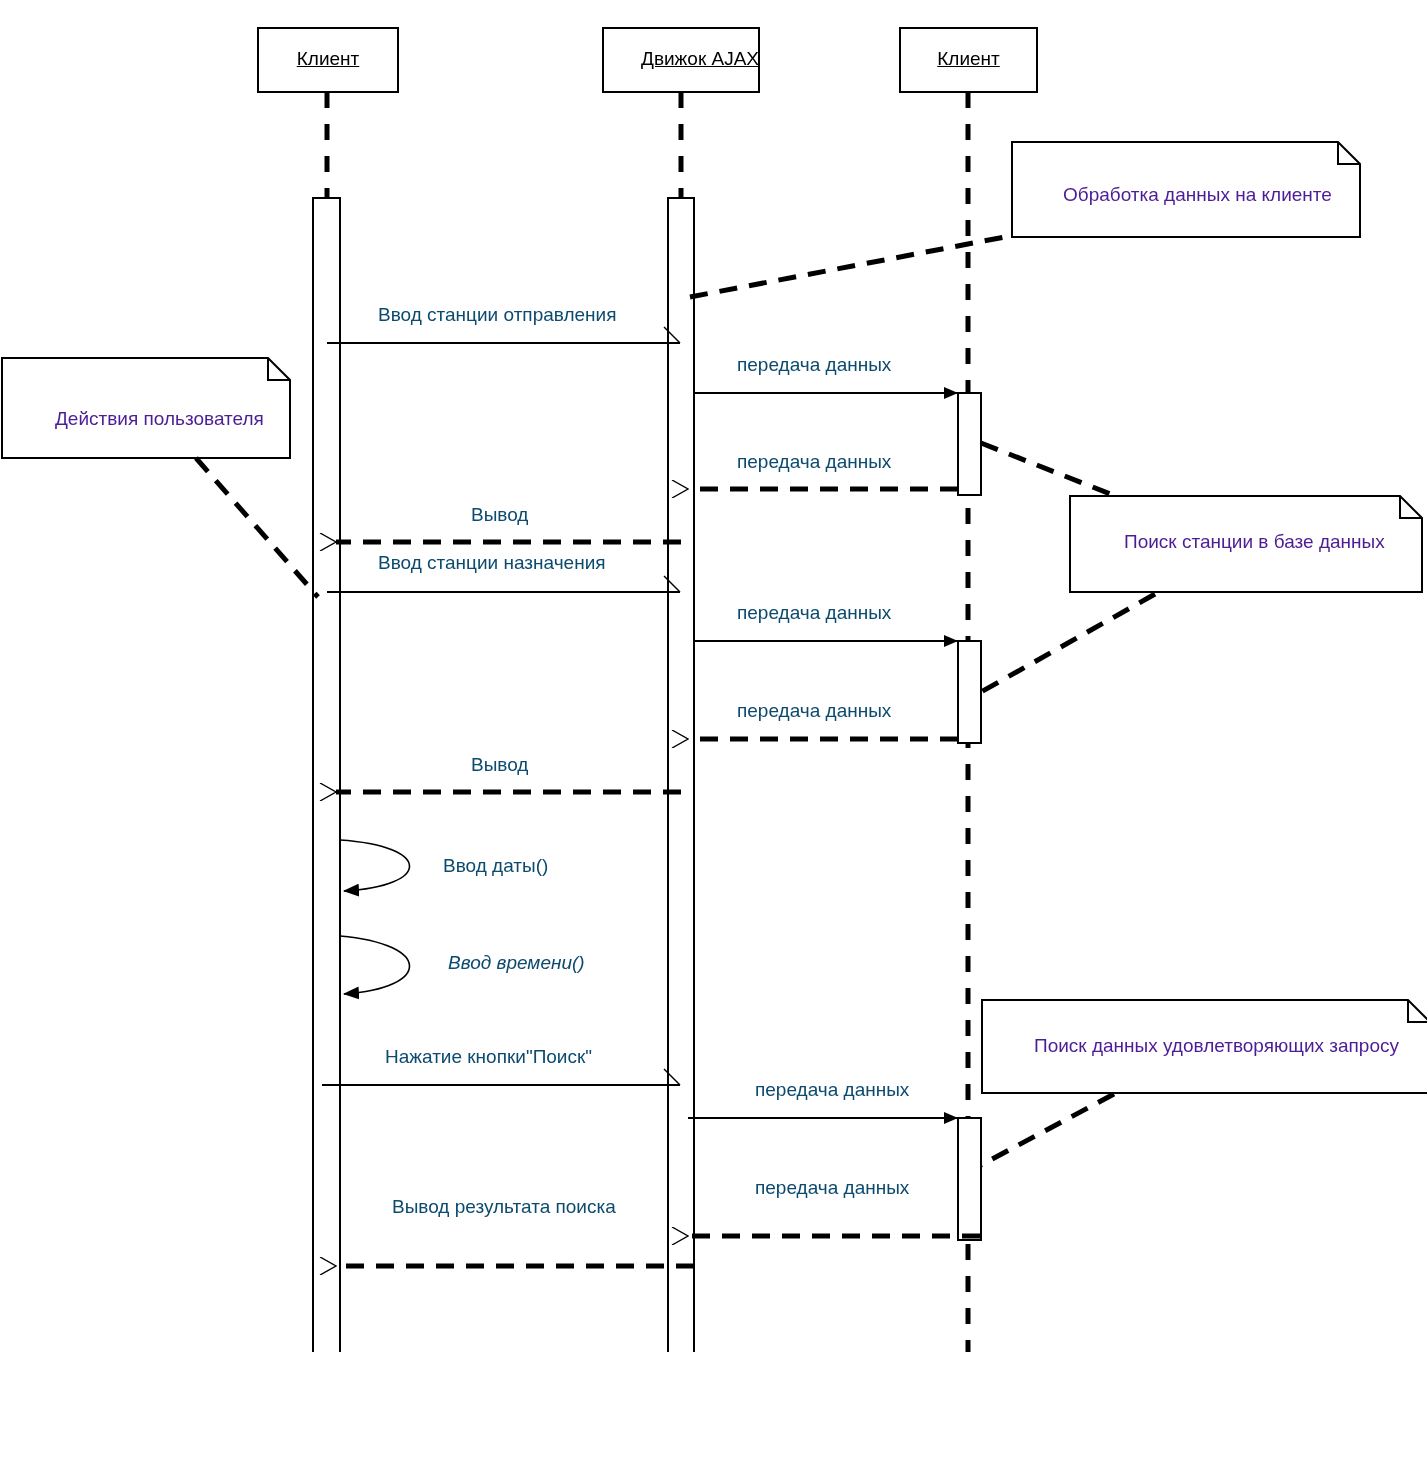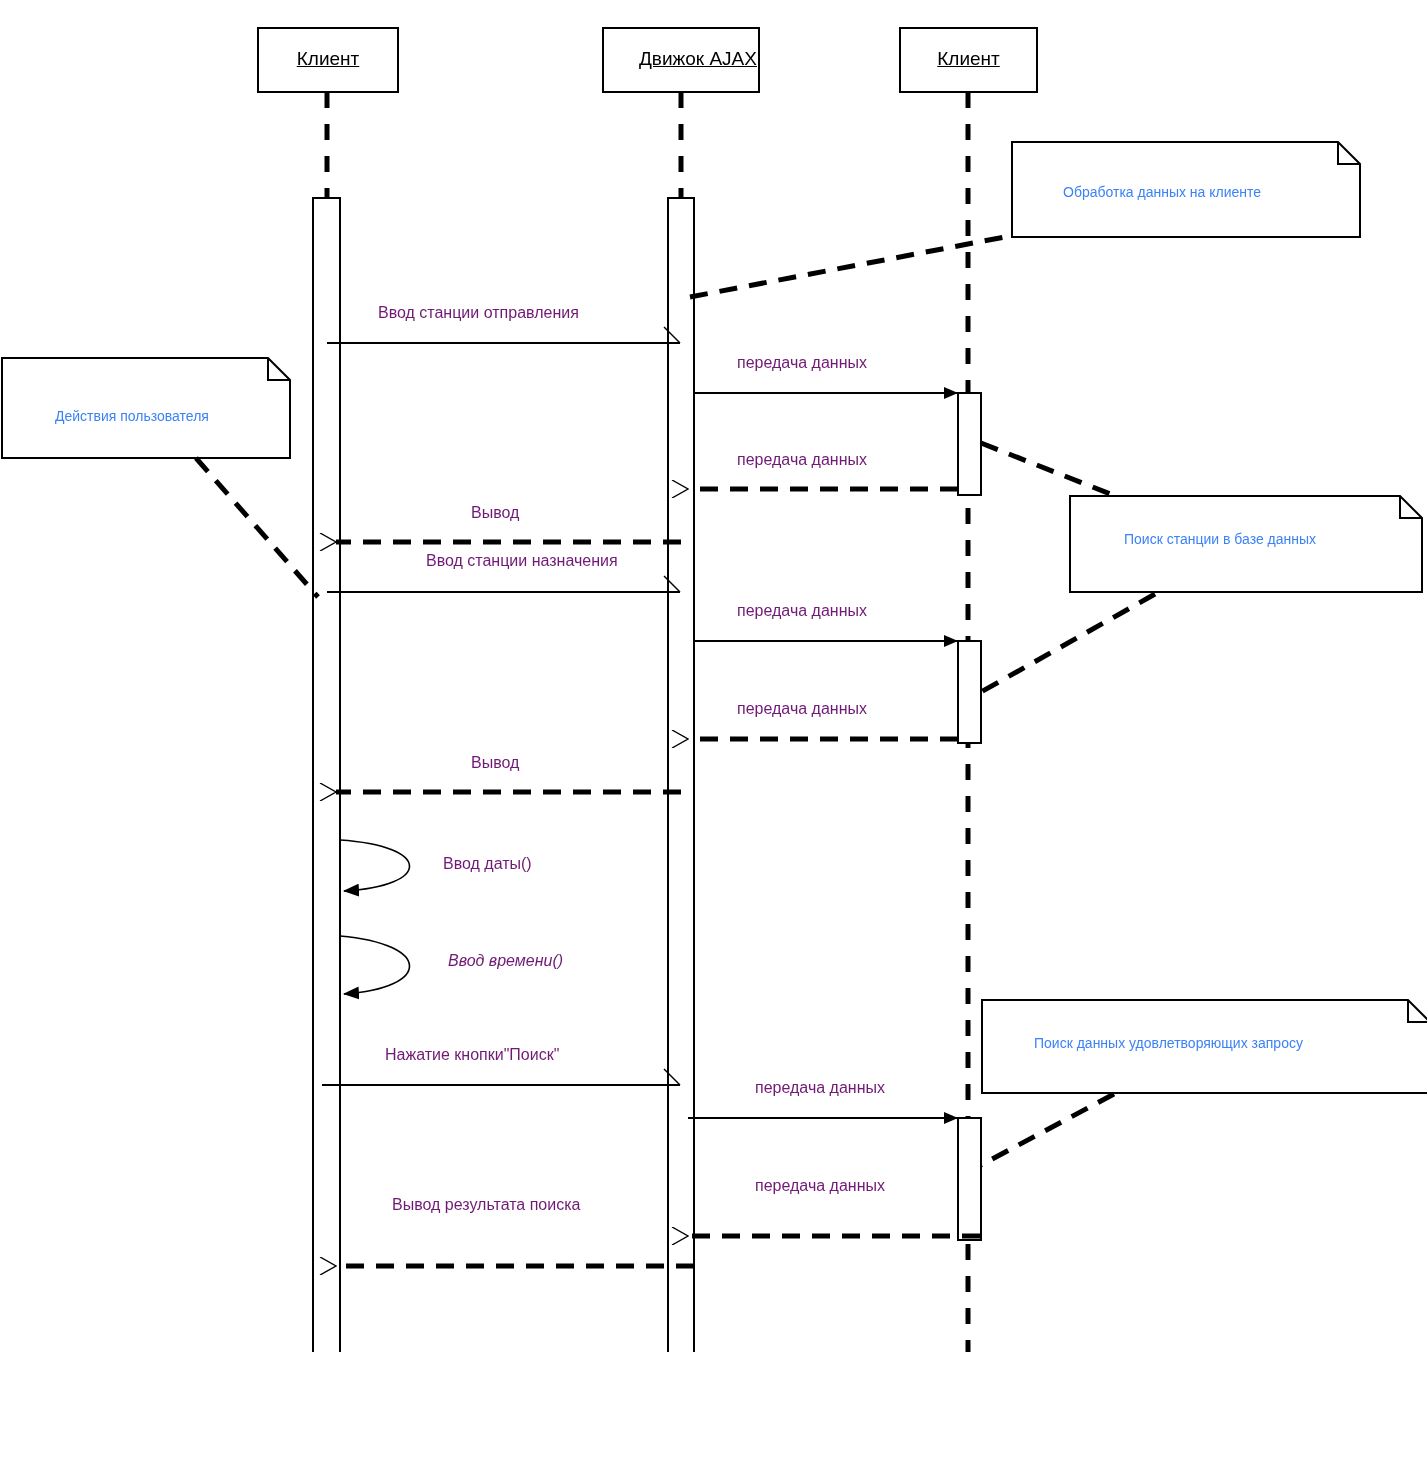--- a/index.html
+++ b/index.html
@@ -1,22 +1,22 @@
 <!DOCTYPE html>
 <html><head>
 <meta charset="utf-8">
 <style>
   html,body{margin:0;padding:0;background:#ffffff;}
   body{font-family:"Liberation Sans","DejaVu Sans",sans-serif;}
   #canvas{position:relative;width:1427px;height:1352px;background:#ffffff;overflow:hidden;}
   svg#diagram{position:absolute;left:0;top:0;width:1427px;height:1468px;}
-  .lbl{position:absolute;font-size:16px;color:#701a75;white-space:nowrap;line-height:1;}
+  .lbl{position:absolute;font-size:19px;color:#0c4a6e;white-space:nowrap;line-height:1;}
   .lifeline-title{position:absolute;font-size:19px;color:#000;white-space:nowrap;
      text-decoration:underline;}
-  .note-text{position:absolute;font-size:14px;color:#3b82f6;white-space:nowrap;}
+  .note-text{position:absolute;font-size:19px;color:#4c1d95;white-space:nowrap;}
 </style>
 </head>
 <body>
 
 <div id="canvas">
 
   <svg id="diagram" viewBox="0 0 1427 1468" xmlns="http://www.w3.org/2000/svg">
     <defs>
       <marker id="arrowFilled" markerWidth="14" markerHeight="12" refX="13" refY="6" orient="auto" markerUnits="userSpaceOnUse">
         <path d="M0,0 L14,6 L0,12 z" fill="#000"></path>
@@ -99,28 +99,28 @@
     <line x1="1155" y1="594" x2="981" y2="692" stroke="#000" stroke-width="5" stroke-dasharray="18 12"></line>
 
     <g>
       <path d="M982,1000 L1408,1000 L1430,1022 L1430,1093 L982,1093 Z" fill="#fff" stroke="#000" stroke-width="2"></path>
       <path d="M1408,1000 L1408,1022 L1430,1022" fill="none" stroke="#000" stroke-width="2"></path>
     </g>
     <line x1="1114" y1="1094" x2="981" y2="1165" stroke="#000" stroke-width="5" stroke-dasharray="18 12"></line>
   </svg>
 
   <div class="lifeline-title" style="left:258px;top:48px;width:140px;text-align:center;">Клиент</div>
-  <div class="lifeline-title" style="left:603px;top:48px;width:156px;text-align:left;padding-left:36px;">Движок AJAX</div>
+  <div class="lifeline-title" style="left:603px;top:48px;width:156px;text-align:right;">Движок AJAX</div>
   <div class="lifeline-title" style="left:900px;top:48px;width:137px;text-align:center;">Клиент</div>
 
   <div class="lbl" style="left:378px;top:305px;">Ввод станции отправления</div>
   <div class="lbl" style="left:737px;top:355px;">передача данных</div>
   <div class="lbl" style="left:737px;top:452px;">передача данных</div>
   <div class="lbl" style="left:471px;top:505px;">Вывод</div>
-  <div class="lbl" style="left:378px;top:553px;margin-left:48px;">Ввод станции назначения</div>
+  <div class="lbl" style="left:378px;top:553px;">Ввод станции назначения</div>
   <div class="lbl" style="left:737px;top:603px;">передача данных</div>
   <div class="lbl" style="left:737px;top:701px;">передача данных</div>
   <div class="lbl" style="left:471px;top:755px;">Вывод</div>
   <div class="lbl" style="left:385px;top:1047px;">Нажатие кнопки"Поиск"</div>
   <div class="lbl" style="left:755px;top:1080px;">передача данных</div>
   <div class="lbl" style="left:755px;top:1178px;">передача данных</div>
   <div class="lbl" style="left:392px;top:1197px;">Вывод результата поиска</div>
 
   <div class="lbl" style="left:443px;top:856px;text-align:center;">Ввод даты()</div>
   <div class="lbl" style="left:448px;top:953px;font-style:italic;">Ввод времени()</div>

